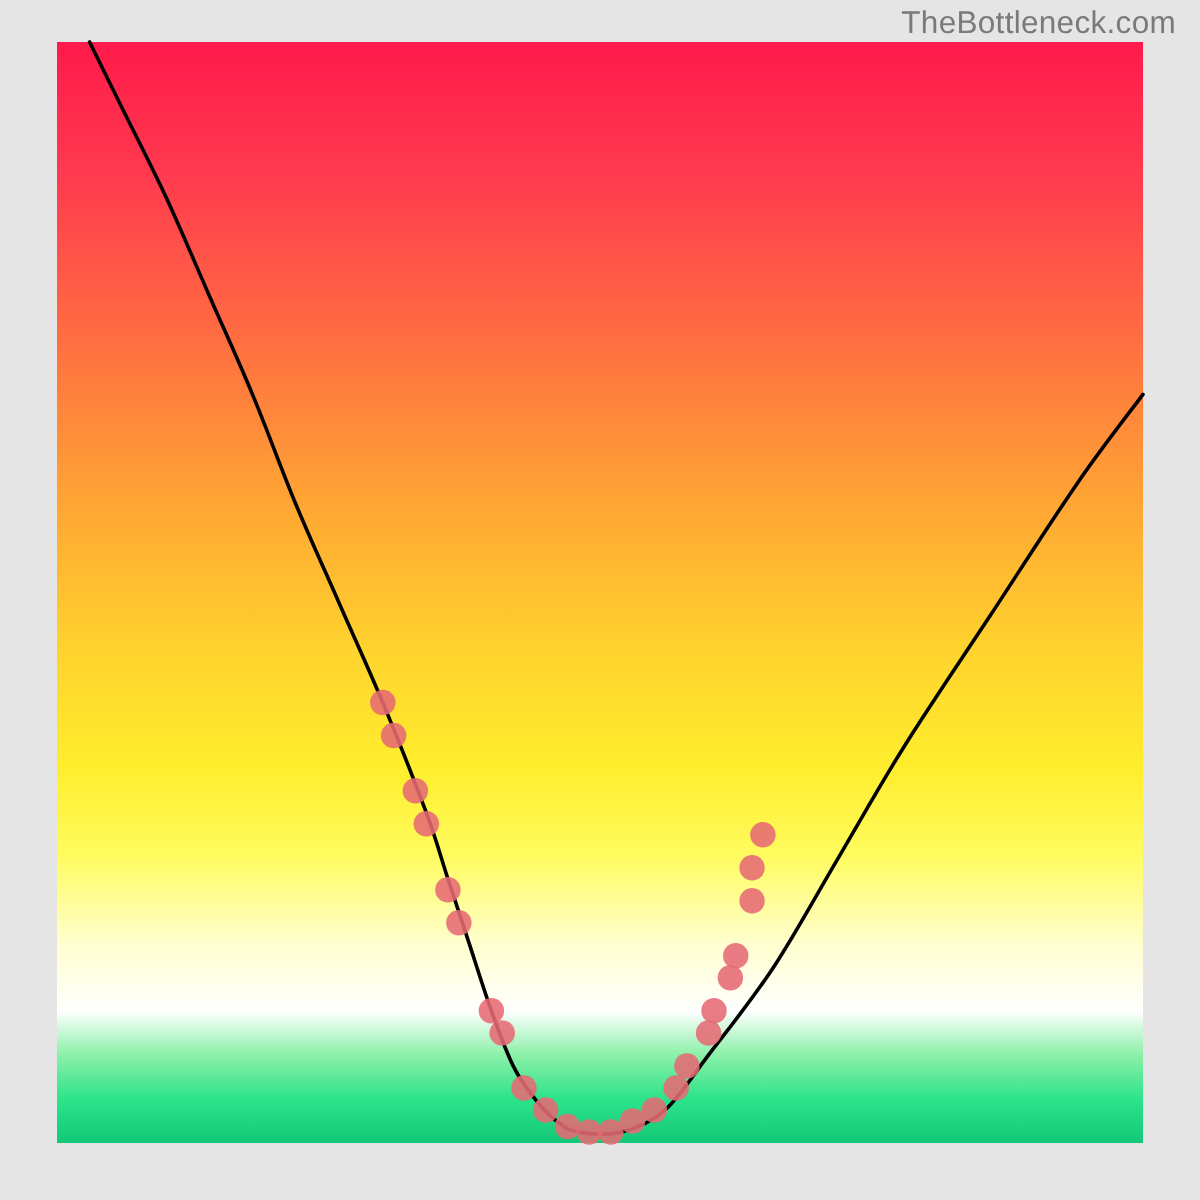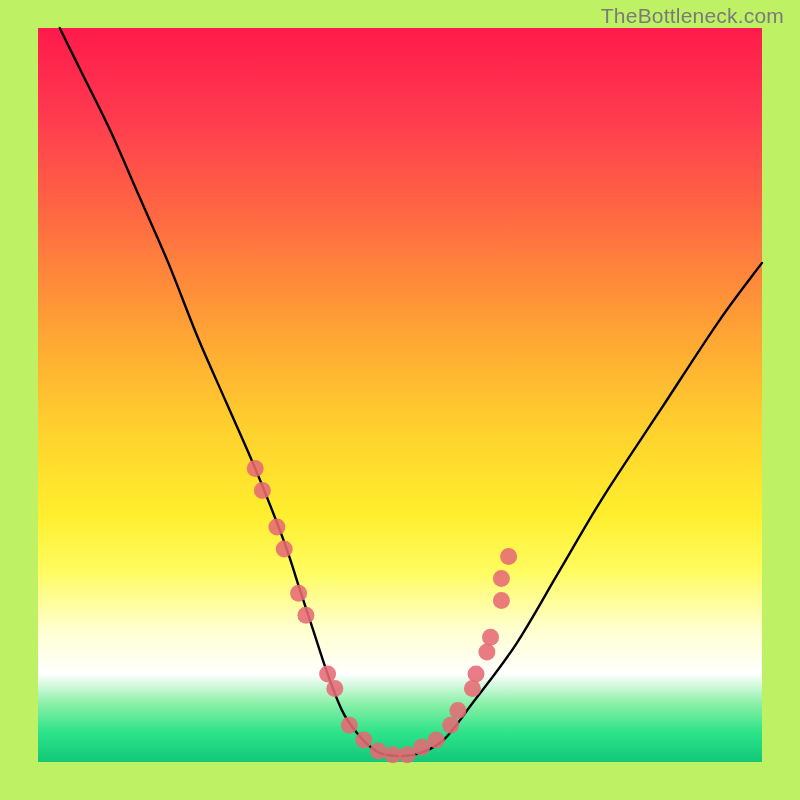--- a/index.html
+++ b/index.html
@@ -10,21 +10,21 @@
     background: #000;
     overflow: hidden;
     font-family: Arial, Helvetica, sans-serif;
   }
   .frame {
     position: absolute;
     left: 0;
     top: 0;
     width: 800px;
     height: 800px;
-    background: #bef264;
+    background: #e5e5e5;
   }
   .plot {
     position: absolute;
     left: 38px;
     top: 28px;
     width: 724px;
     height: 734px;
     background: linear-gradient(to bottom,
       #ff1a4b 0%,
       #ff3a4f 12%,

